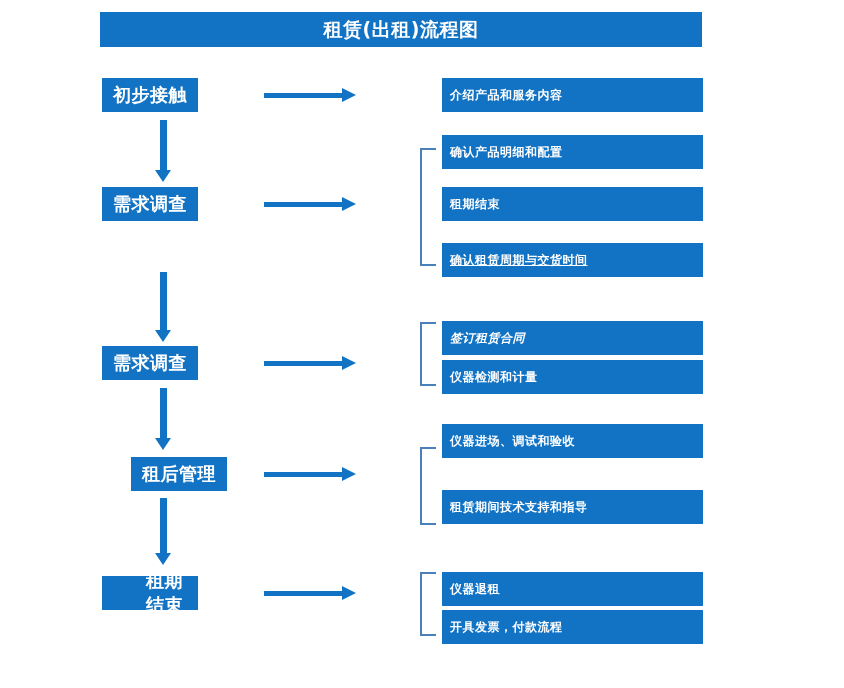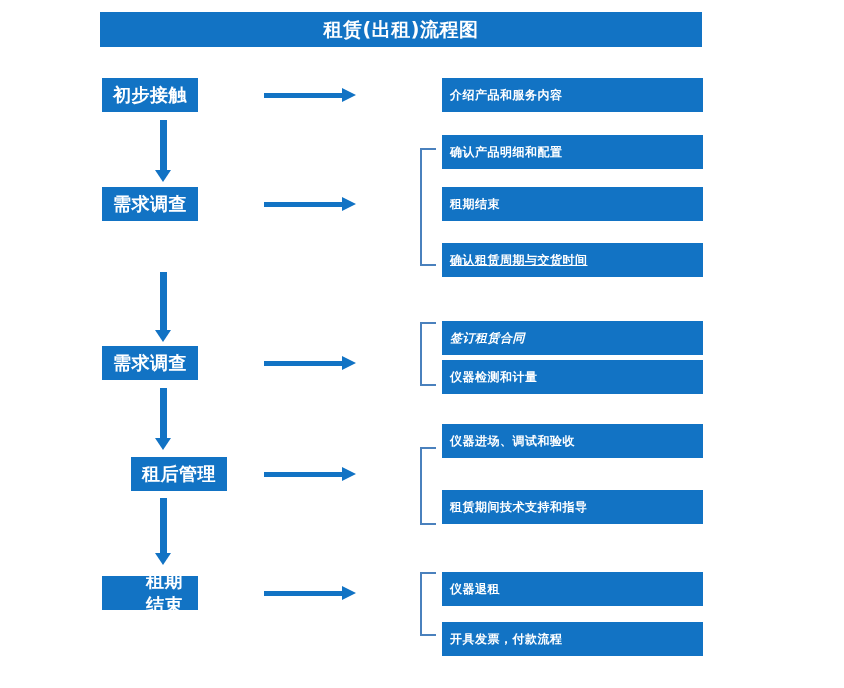--- a/index.html
+++ b/index.html
@@ -183,15 +183,15 @@
     <div class="head" style="top:55px;"></div>
   </div>
 
   <div class="box stage-box" style="top:576px;padding-left:44px;">租期结束</div>
   <div class="h-arrow" style="top:586px;">
     <div class="shaft"></div>
     <div class="head"></div>
   </div>
   <div class="bracket" style="top:572px;height:64px;"></div>
   <div class="box detail-box" style="top:562px;margin-top:10px;">仪器退租</div>
-  <div class="box detail-box" style="top:610px;margin-top:12px;">开具发票，付款流程</div>
+  <div class="box detail-box" style="top:610px;">开具发票，付款流程</div>
 
 </div>
 
 </body></html>

